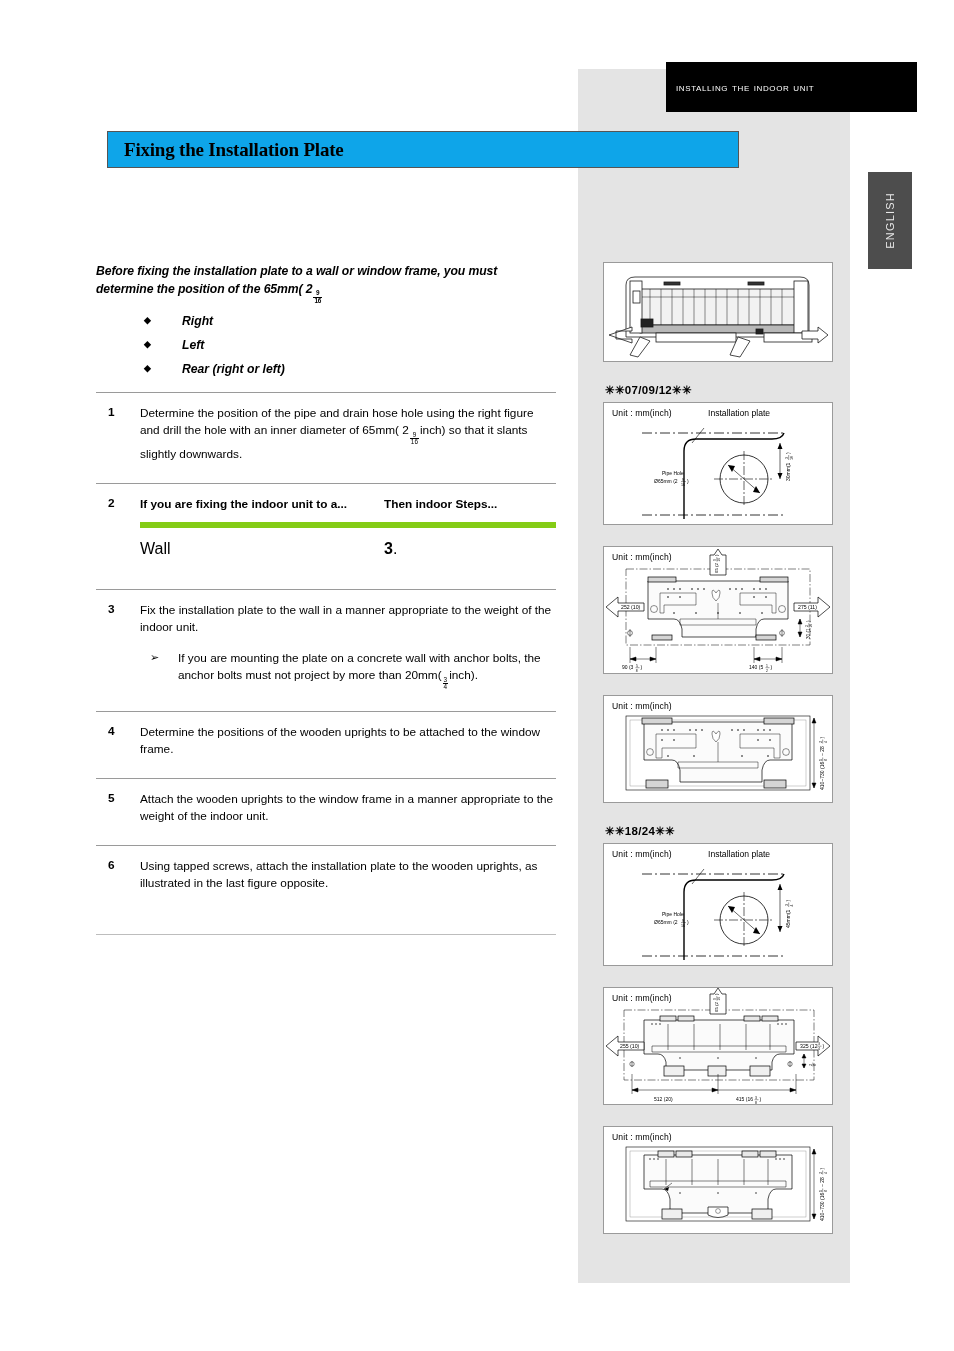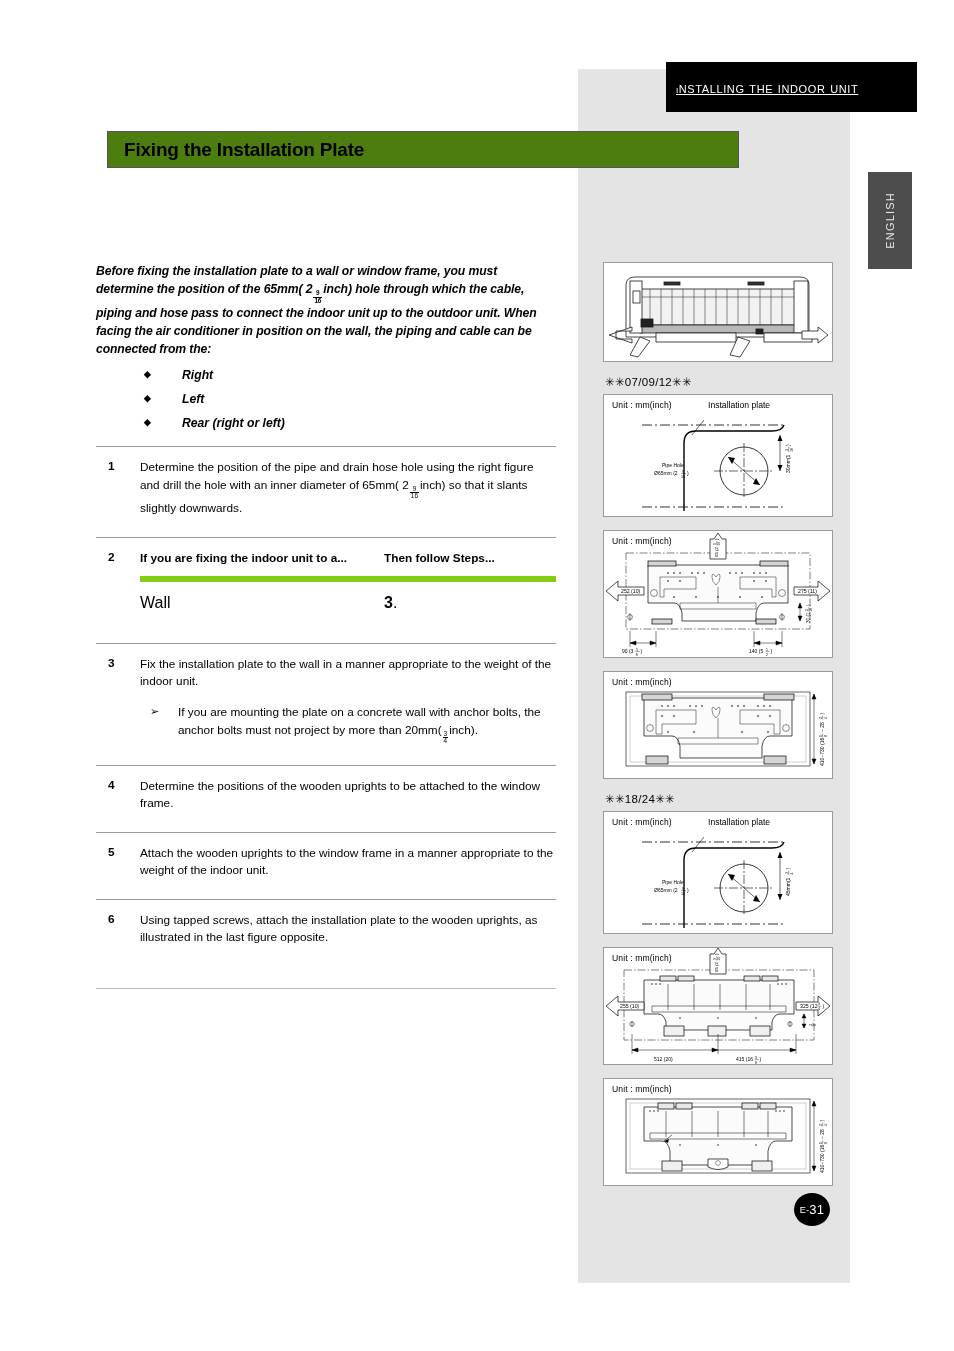--- a/index.html
+++ b/index.html
@@ -17,23 +17,23 @@
     width:272px; height:1214px;
     background:#e4e4e4;
   }
   .header-banner{
     position:absolute; left:666px; top:62px;
     width:251px; height:50px;
     background:#000; color:#fff;
     display:flex; align-items:center;
   }
   .header-banner span{
-    font-size:15px; letter-spacing:.6px;
+    font-size:12px; letter-spacing:.6px;
     font-variant:small-caps; text-transform:lowercase;
-    padding-left:10px; font-weight:400;text-decoration:underline;
+    padding-left:10px; font-weight:400;
   }
   .header-banner span::first-letter{ font-size:11.5px; }
 
   .lang-tab{
     position:absolute; left:868px; top:172px;
     width:44px; height:97px;
     background:#4d4d4d; color:#e8e8e8;
     display:flex; align-items:center; justify-content:center;
   }
   .lang-tab span{
@@ -47,22 +47,22 @@
     background:#000; color:#fff;
     display:flex; align-items:center; justify-content:center;
     font-size:13px; letter-spacing:.3px;
   }
   .page-badge .pfx{ font-size:9px; }
 
   
   .title-box{
     position:absolute; left:107px; top:131px;
     width:630px; height:35px;
-    border:1px solid #555; background:#4d7c0f;
-    display:flex; align-items:center;
+    border:1px solid #555; background:#0ea5e9;
+    display:flex; align-items:center;font-family:Liberation Serif, serif;
   }
   .title-box h1{
     margin:0; padding-left:16px;
     font-size:19px; font-weight:bold; letter-spacing:-.2px;
   }
 
   
   .content{
     position:absolute; left:96px; top:262px; width:460px;
   }
@@ -114,24 +114,24 @@
     border-top:1px solid #9a9a9a;
   }
   .tbl th.c2, .tbl td.c2{ width:172px; }
   .tbl thead tr th{ border-bottom:6px solid #84cc16; }
   .tbl b{ font-weight:bold; }
 
   
   .figcol{ position:absolute; left:603px; top:262px; width:230px; }
   .figbox{
     border:1px solid #9a9a9a; background:#fff;
-    box-sizing:border-box; margin-bottom:13px; position:relative;
+    box-sizing:border-box; margin-bottom:21px; position:relative;
   }
   .modellabel{
-    font-size:11.5px; font-weight:normal; letter-spacing:.3px;
+    font-size:11.5px; font-weight:bold; letter-spacing:.3px;
     margin:3px 0 5px 2px;
   }
   .unitlabel{
     position:absolute; left:8px; top:5px;
     font-size:8.6px; letter-spacing:.1px;
   }
   .platelabel{
     position:absolute; font-size:8.6px;
   }
   svg{ display:block; }
@@ -159,21 +159,21 @@
 <div class="title-box">
   <h1>Fixing the Installation Plate</h1>
 </div>
 
 <div class="content">
 
   <p class="intro">
     <span>Before fixing the installation plate to a wall or window frame, you must determine the position of the 65mm( 2</span><span class="frac">
         <span class="n">9</span>
         <span class="d">16</span>
-      </span><span>inch) hole through which the cable, piping and hose pass to connect the indoor unit up to the outdoor unit. When facing the air conditioner in position on the wall, the piping and cable can be connected from the:</span>
+      </span>
   </p>
 
   <ul class="bullets">
     <li><span class="dia">◆</span><span class="btxt">Right</span></li>
     <li><span class="dia">◆</span><span class="btxt">Left</span></li>
     <li><span class="dia">◆</span><span class="btxt">Rear (right or left)</span></li>
   </ul>
 
   <hr class="rule">
 
@@ -190,21 +190,21 @@
 
   <hr class="rule">
 
   <div class="step">
     <div class="num">2</div>
     <div class="body">
       <table class="tbl">
         <thead>
           <tr>
             <th>If you are fixing the indoor unit to a...</th>
-            <th class="c2">Then follow Steps...</th>
+            <th class="c2">Then indoor Steps...</th>
           </tr>
         </thead>
         <tbody>
           <tr>
             <td>Wall</td>
             <td class="c2"><b>3</b><span>.</span></td>
           </tr>
         </tbody>
       </table>
     </div>

